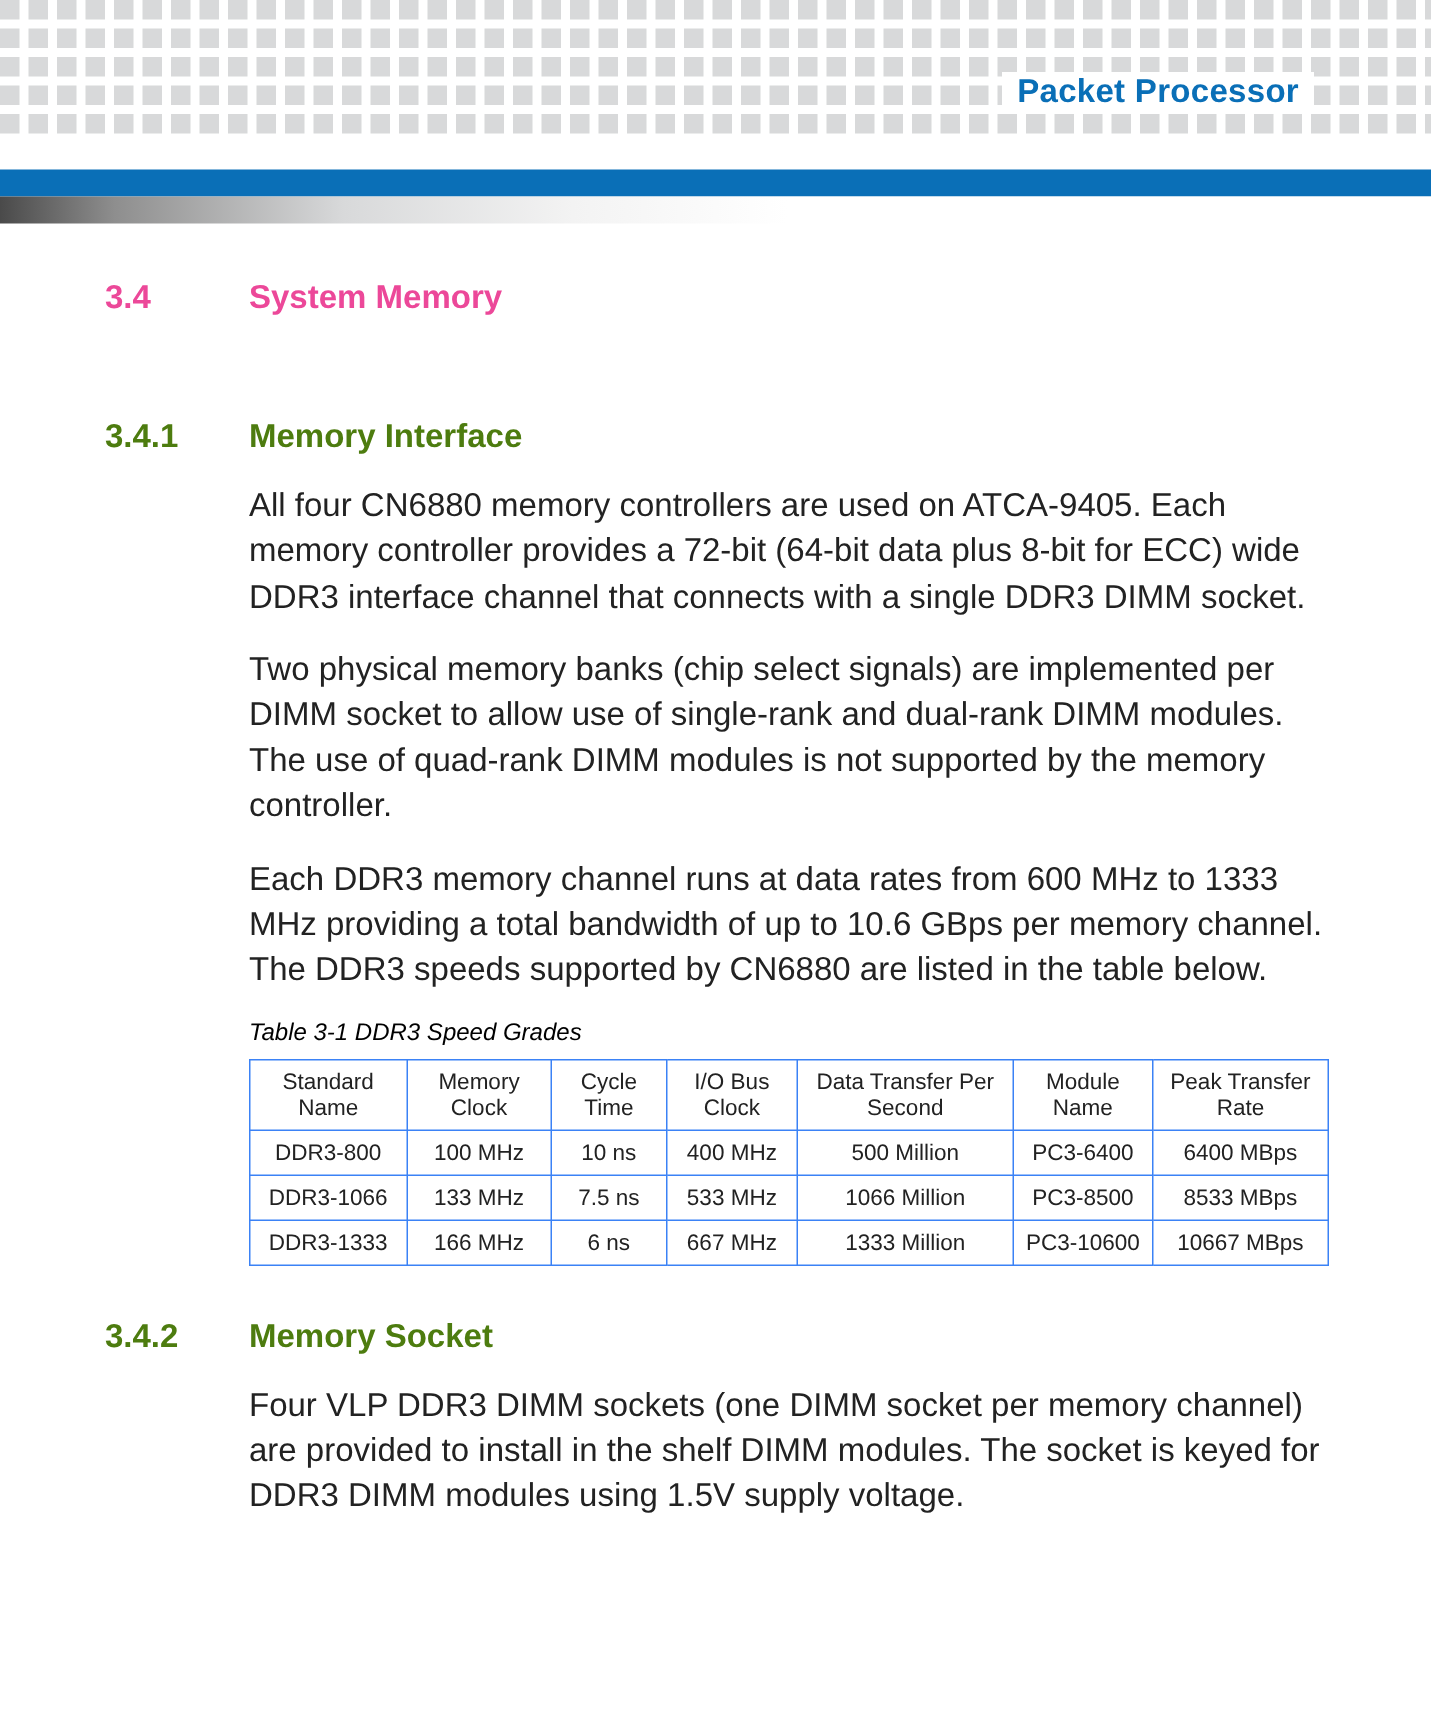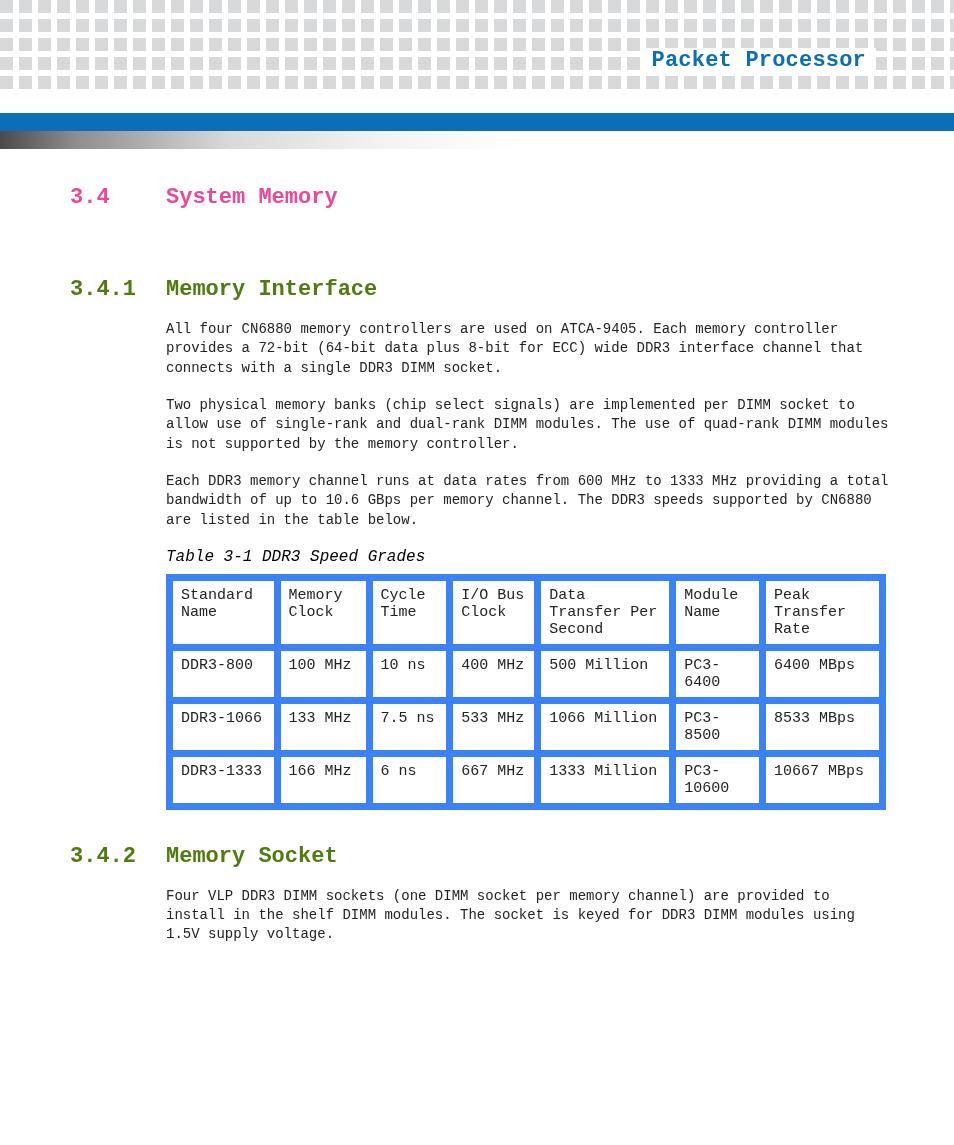--- a/index.html
+++ b/index.html
@@ -1,17 +1,17 @@
 <!DOCTYPE html>
 <html><head>
 <meta charset="utf-8">
 <style>
   * { box-sizing: border-box; margin: 0; padding: 0; }
   html, body { width: 954px; height: 1145px; background: #fff; font-family: "Segoe UI", "Myriad Pro", Arial, sans-serif; color: #222; }
-  .page { position: relative; width: 954px; height: 882px; font-family: Liberation Mono, monospace; }
+  .page { position: relative; width: 954px; height: 882px; }
 
   
   .dots { position: absolute; top: 0; left: 0; width: 954px; height: 100px; overflow: hidden; }
   .dot-row { white-space: nowrap; line-height: 0; margin-bottom: 6px; }
   .sq { display: inline-block; width: 13px; height: 13px; background: #d8d9da; margin-right: 6px; }
 
   .chapter-title { position: absolute; top: 48px; right: 78px; background: #fff; padding: 0 10px; color: #0a6fb7; font-weight: 700; font-size: 22px; letter-spacing: 0.2px; }
 
   .blue-bar { position: absolute; top: 113px; left: 0; width: 954px; height: 18px; background: #0a6fb7; }
   .grad-bar { position: absolute; top: 131px; left: 0; width: 954px; height: 18px;
@@ -19,26 +19,26 @@
 
   .content { position: absolute; top: 185px; left: 70px; width: 820px; }
 
   .h1 { color: #ec4899; font-weight: 700; font-size: 22px; margin-bottom: 67px; }
   .h1 .num { display: inline-block; width: 96px; }
 
   .h2 { color: #4d7c0f; font-weight: 700; font-size: 22px; margin-bottom: 18px; }
   .h2 .num { display: inline-block; width: 96px; }
 
   .body-block { margin-left: 96px; }
-  .para { font-size: 14px; line-height: 1.38; color: #222; margin-bottom: 18px; }
+  .para { font-size: 22px; line-height: 1.38; color: #222; margin-bottom: 18px; }
 
   .table-caption { color: #000000; font-style: italic; font-size: 16px; margin: 8px 0 8px 0; }
 
   table.speed { border-collapse: collapse; width: 720px; font-size: 15px; }
-  table.speed th, table.speed td { border: 7px solid #3b82f6; padding: 6px 8px; text-align: left; vertical-align: top; font-weight: 400; }
+  table.speed th, table.speed td { border: 1px solid #3b82f6; padding: 6px 8px; text-align: center; vertical-align: top; font-weight: 400; }
   table.speed th { font-weight: 400; }
 
   .sec2 { margin-top: 34px; }
 
   .footer { position: absolute; left: 70px; right: 55px; bottom: 34px; }
   .footer-line { border-top: 1px solid #0a6fb7; margin-bottom: 8px; }
   .footer-row { display: flex; justify-content: space-between; font-size: 15px; color: #222; }
 </style>
 </head>
 <body>

